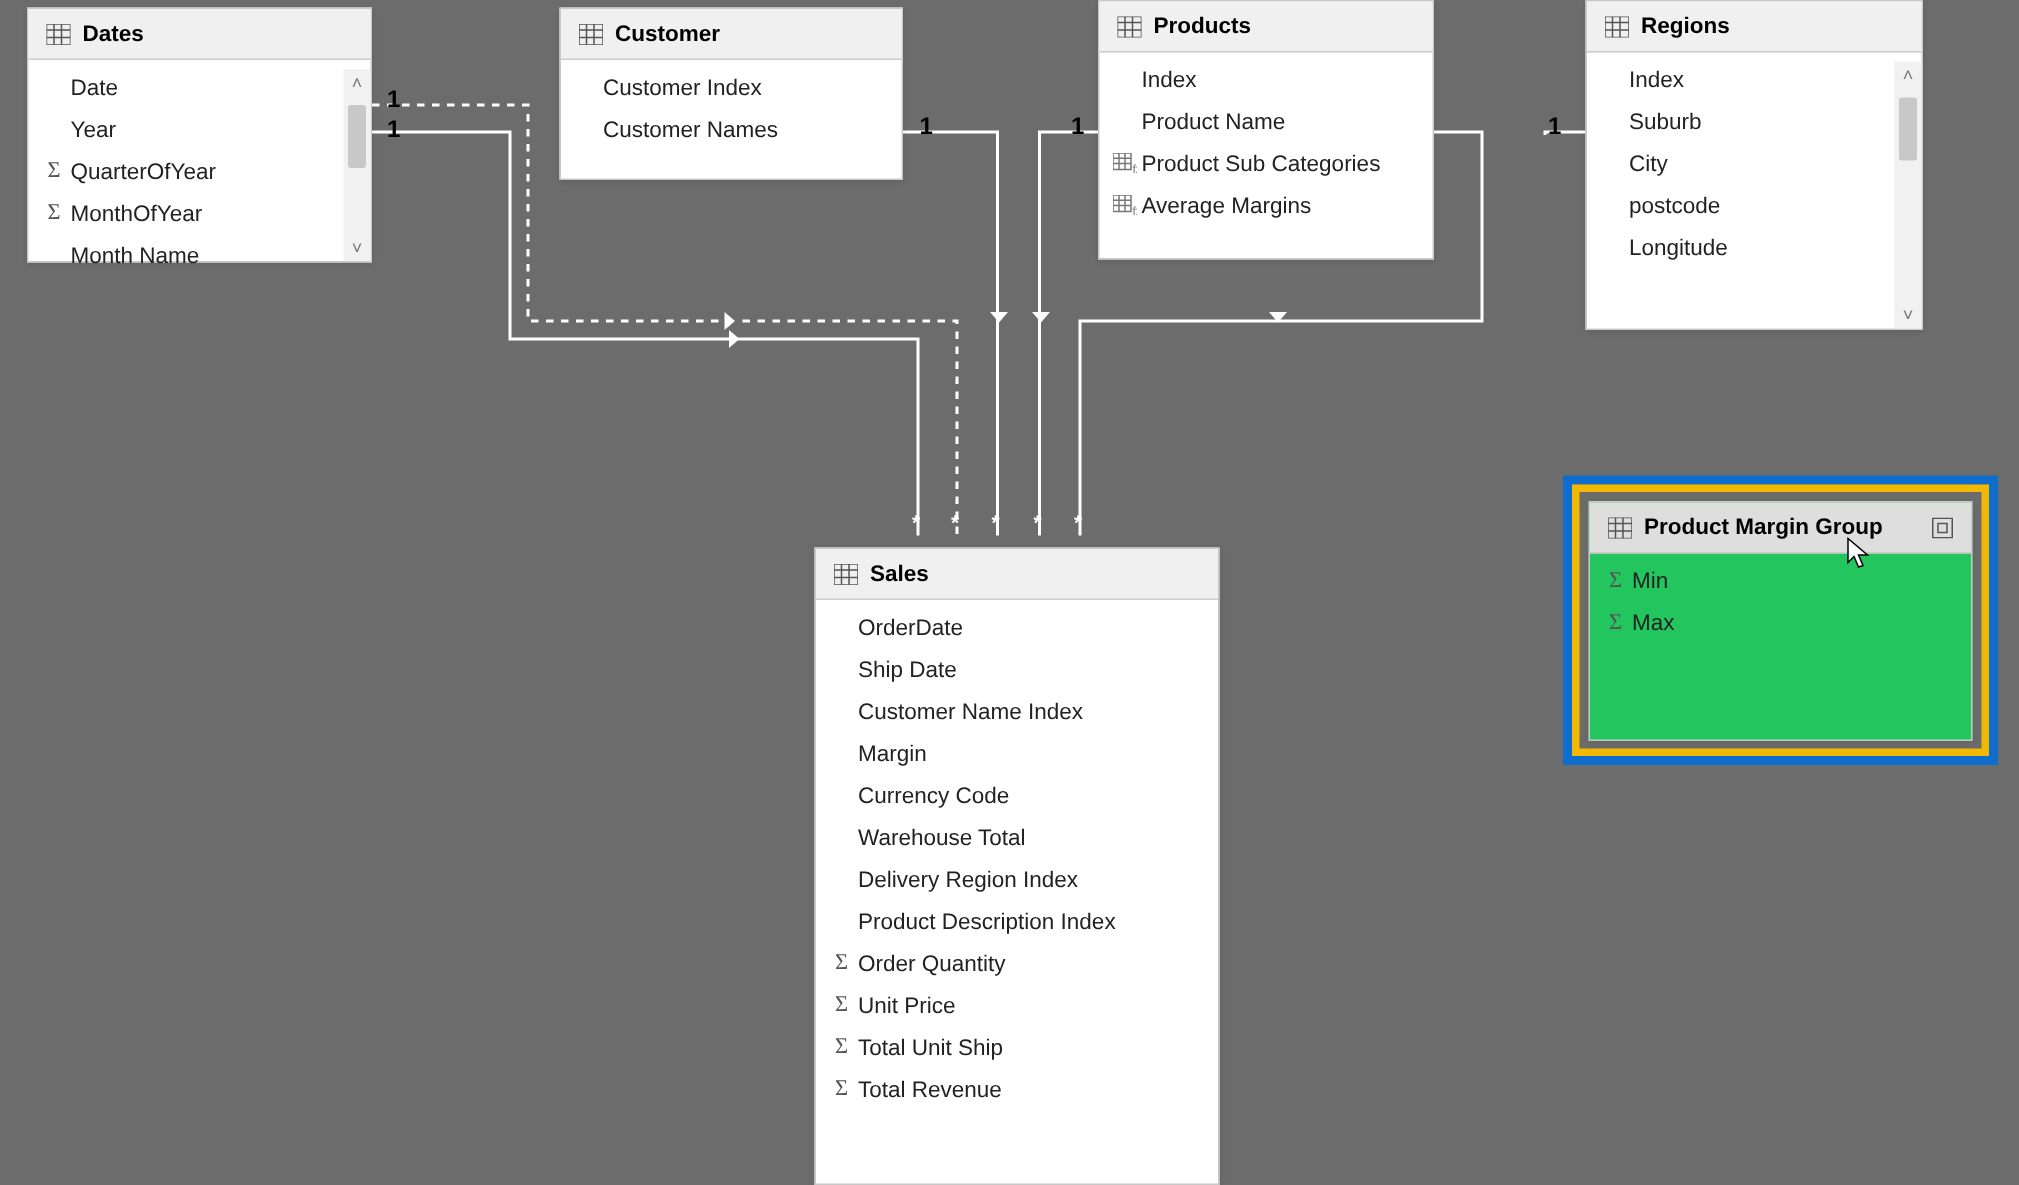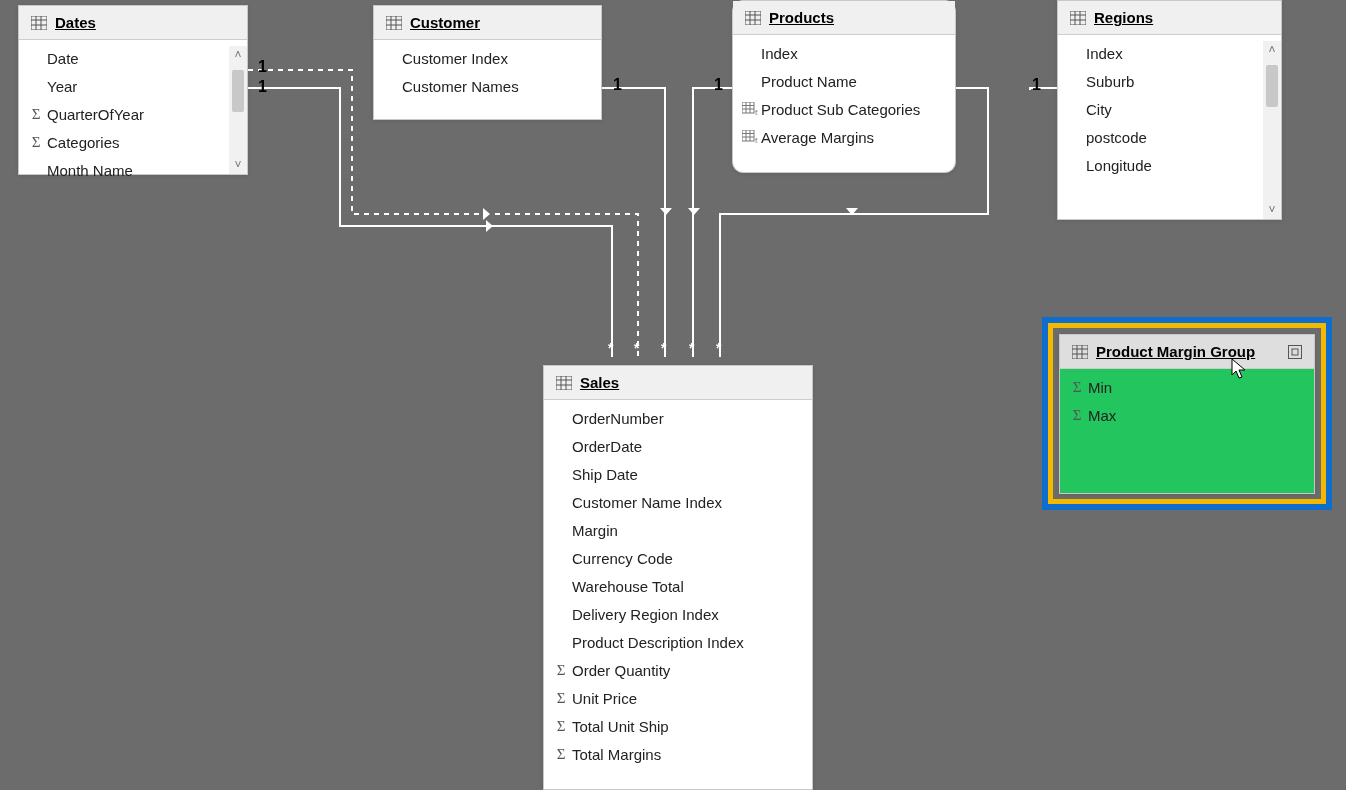--- a/index.html
+++ b/index.html
@@ -33,21 +33,20 @@
   }
   .table-header {
     display: flex;
     align-items: center;
     gap: 8px;
     background: #f0f0f0;
     border-bottom: 1px solid #ccc;
     padding: 8px 12px 8px 12px;
     font-weight: 600;
     color: #000;
-    text-decoration: underline;
   }
   .table-header .table-icon svg { display:block; }
   .header-right { margin-left: auto; display:flex; align-items:center; }
   .fields {
     position: relative;
     padding: 4px 0;
   }
   .field {
     display: flex;
     align-items: center;
@@ -156,21 +155,21 @@
         <div class="field">
           <span class="slot"></span>
           <span>Year</span>
         </div>
         <div class="field">
           <span class="slot sigma">Σ</span>
           <span>QuarterOfYear</span>
         </div>
         <div class="field">
           <span class="slot sigma">Σ</span>
-          <span>Categories</span>
+          <span>MonthOfYear</span>
         </div>
         <div class="field">
           <span class="slot"></span>
           <span>Month Name</span>
         </div>
       </div>
     <div class="scroll-gutter">
       <div class="scroll-arrow">˄</div>
       <div class="scroll-thumb" style="top:24px; height:42px;"></div>
       <div class="scroll-arrow" style="position:absolute;bottom:0;left:0;right:0;">˅</div>
@@ -195,21 +194,21 @@
           <span class="slot"></span>
           <span>Customer Index</span>
         </div>
         <div class="field">
           <span class="slot"></span>
           <span>Customer Names</span>
         </div>
       </div>
   </div>
 
-  <div class="table-card" style="left:732px; top:0px; width:224px; height:173px;border-radius:11px;">
+  <div class="table-card" style="left:732px; top:0px; width:224px; height:173px;">
     <div class="table-header">
       <span class="table-icon">
         <svg width="16" height="14" viewBox="0 0 16 14">
             <rect x="0" y="0" width="16" height="14" fill="none" stroke="#555"></rect>
             <line x1="0" y1="4" x2="16" y2="4" stroke="#555"></line>
             <line x1="0" y1="9" x2="16" y2="9" stroke="#555"></line>
             <line x1="5" y1="0" x2="5" y2="14" stroke="#555"></line>
             <line x1="10" y1="0" x2="10" y2="14" stroke="#555"></line>
           </svg>
       </span>
@@ -304,24 +303,20 @@
             <line x1="0" y1="9" x2="16" y2="9" stroke="#555"></line>
             <line x1="5" y1="0" x2="5" y2="14" stroke="#555"></line>
             <line x1="10" y1="0" x2="10" y2="14" stroke="#555"></line>
           </svg>
       </span>
       <span>Sales</span>
     </div>
     <div class="fields" id="sales-fields">
         <div class="field">
           <span class="slot"></span>
-          <span>OrderNumber</span>
-        </div>
-        <div class="field">
-          <span class="slot"></span>
           <span>OrderDate</span>
         </div>
         <div class="field">
           <span class="slot"></span>
           <span>Ship Date</span>
         </div>
         <div class="field">
           <span class="slot"></span>
           <span>Customer Name Index</span>
         </div>
@@ -352,21 +347,21 @@
         <div class="field">
           <span class="slot sigma">Σ</span>
           <span>Unit Price</span>
         </div>
         <div class="field">
           <span class="slot sigma">Σ</span>
           <span>Total Unit Ship</span>
         </div>
         <div class="field">
           <span class="slot sigma">Σ</span>
-          <span>Total Margins</span>
+          <span>Total Revenue</span>
         </div>
       </div>
   </div>
 
   <div class="highlight" style="left:1042px; top:317px; width:290px; height:193px;">
     <div class="highlight-inner"></div>
   </div>
 
   <div class="table-card" style="left:1059px; top:334px; width:256px; height:160px; background:#22c55e;">
     <div class="table-header" style="background:#dedede;">

